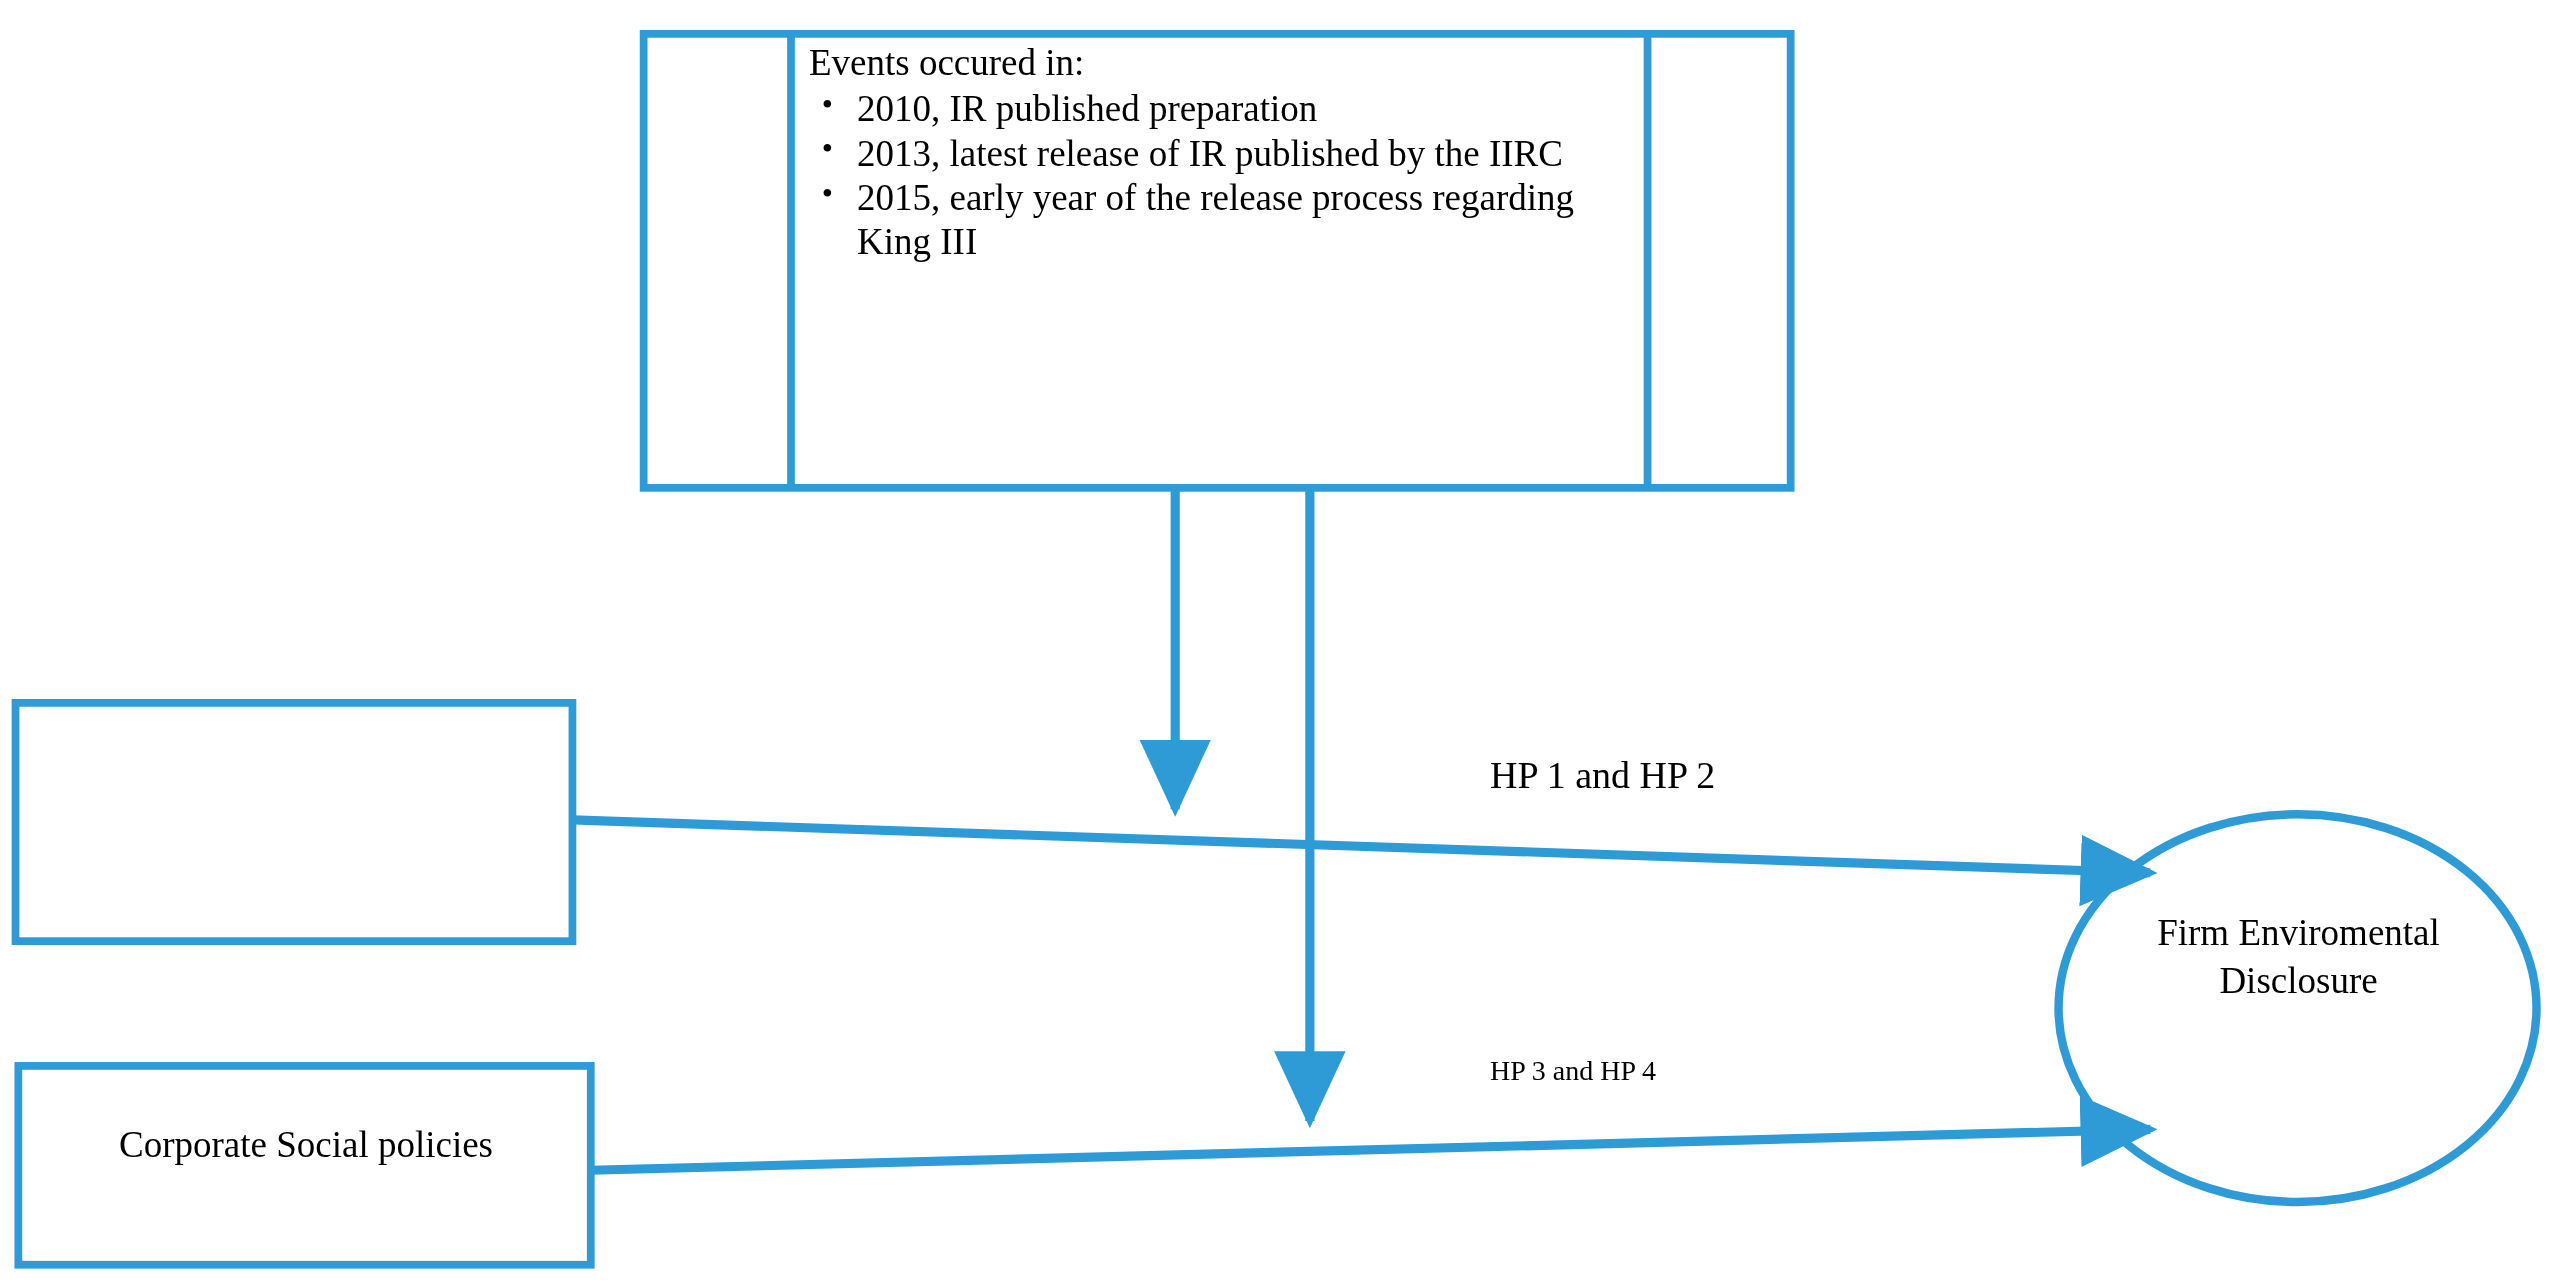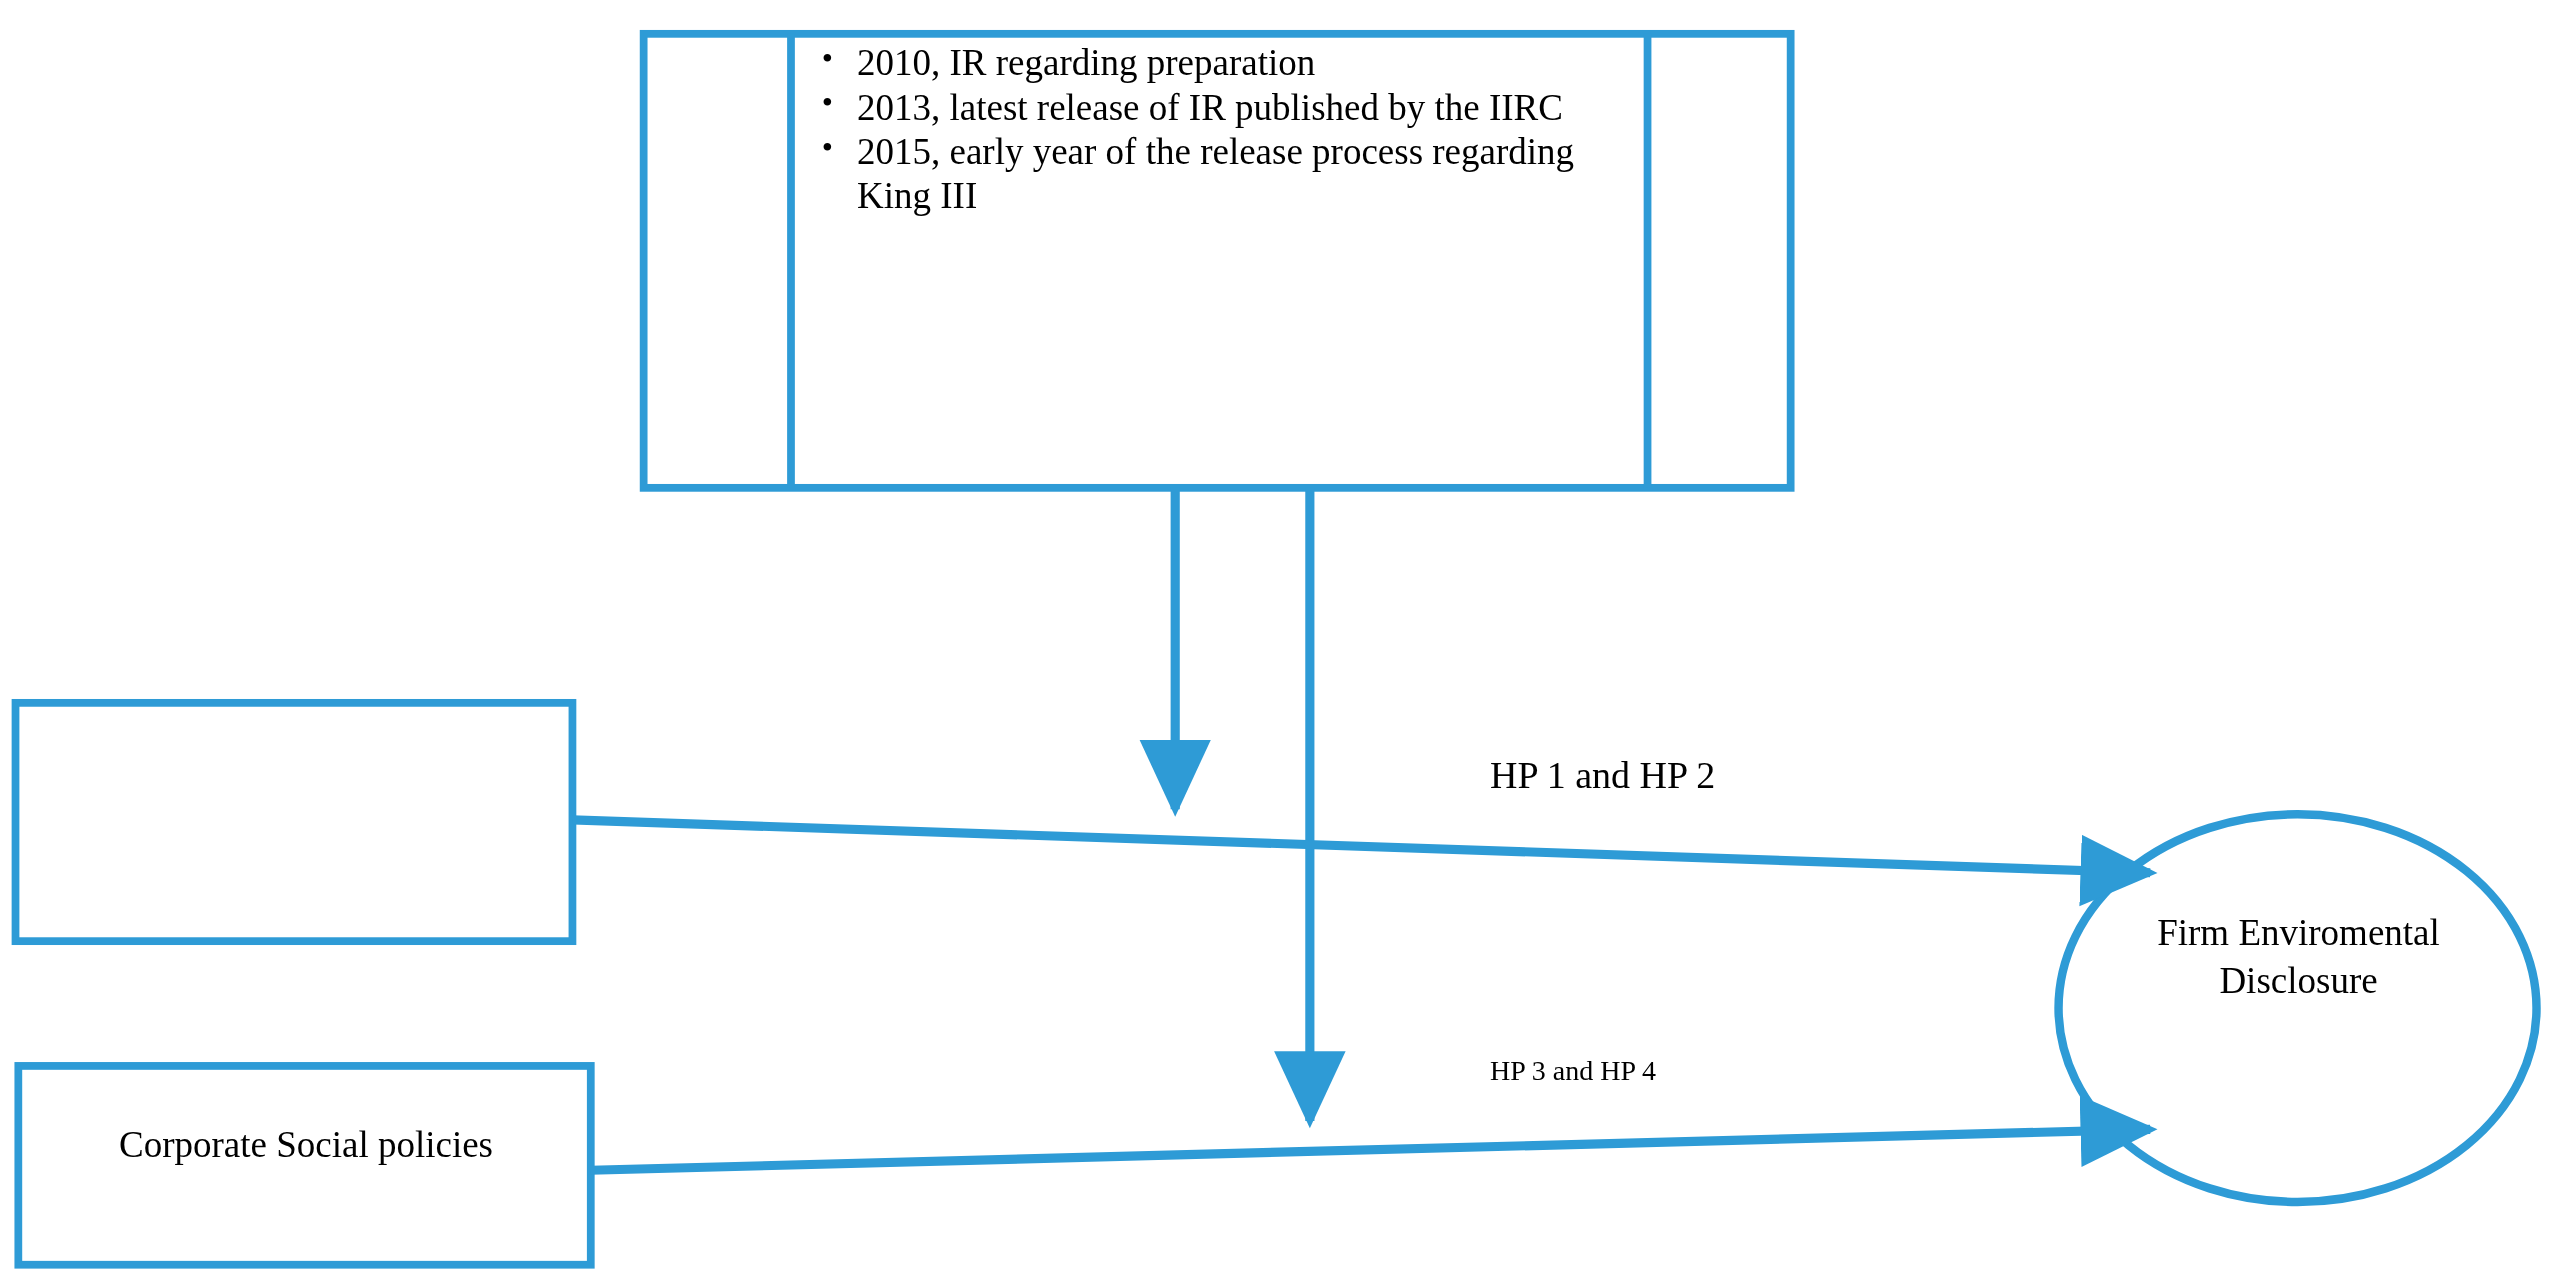--- a/index.html
+++ b/index.html
@@ -128,24 +128,25 @@
     <line x1="1667" y1="692" x2="1667" y2="1148" stroke="#2E9BD6" stroke-width="13" marker-end="url(#arrowhead)"></line>
 
     <line x1="1858" y1="692" x2="1858" y2="1590" stroke="#2E9BD6" stroke-width="13" marker-end="url(#arrowhead)"></line>
 
     <line x1="812" y1="1163" x2="3050" y2="1238" stroke="#2E9BD6" stroke-width="13" marker-end="url(#arrowhead)"></line>
 
     <line x1="838" y1="1660" x2="3050" y2="1602" stroke="#2E9BD6" stroke-width="13" marker-end="url(#arrowhead)"></line>
   </svg>
 
   <div class="txt" id="events-cell">
+    <span id="events-heading">Events occured in:</span>
     <ul id="events-list">
       <li>
         <span class="bullet">•</span>
-        <span>2010, IR regarding preparation</span>
+        <span>2010, IR published preparation</span>
       </li>
       <li>
         <span class="bullet">•</span>
         <span>2013, latest release of IR published by the IIRC</span>
       </li>
       <li>
         <span class="bullet">•</span>
         <span>2015, early year of the release process regarding King III</span>
       </li>
     </ul>

